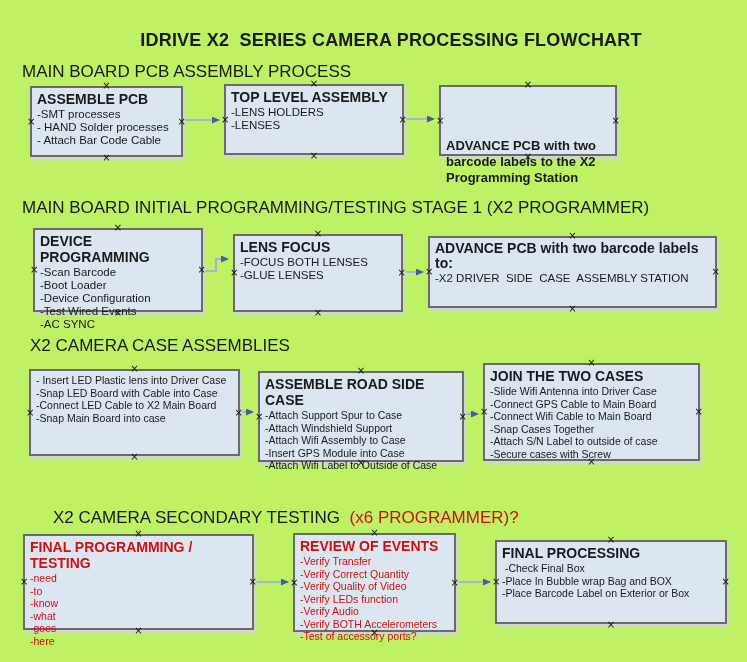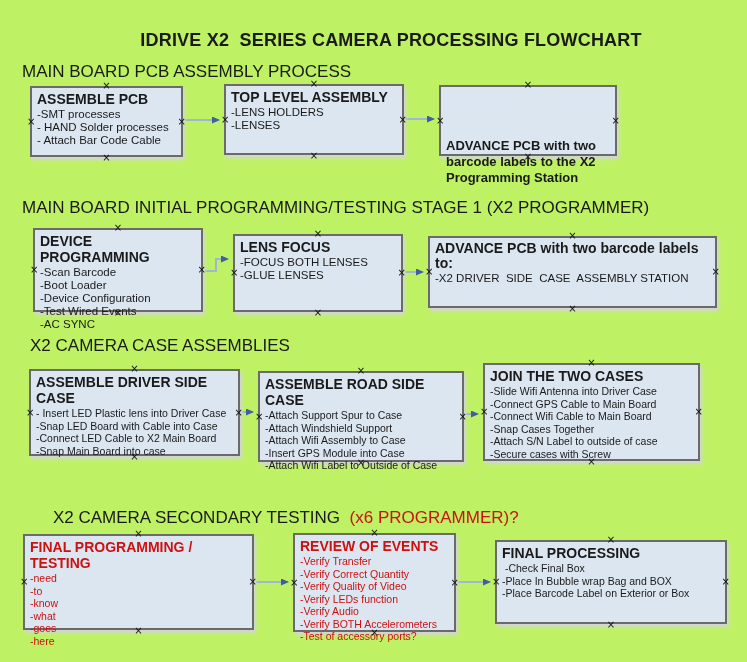--- a/index.html
+++ b/index.html
@@ -129,21 +129,20 @@
     <div>
         <div class="line">-X2 DRIVER  SIDE  CASE  ASSEMBLY STATION</div>
       </div>
   <span class="anchor a-top">×</span>
       <span class="anchor a-right">×</span>
       <span class="anchor a-bottom">×</span>
       <span class="anchor a-left">×</span>
     </div>
 
   <div class="box sm" style="left:29px;top:369px;width:211px;height:87px">
-    <div class="box-title">ASSEMBLE DRIVER SIDE CASE</div>
     <div>
         <div class="line">- Insert LED Plastic lens into Driver Case</div>
         <div class="line">-Snap LED Board with Cable into Case</div>
         <div class="line">-Connect LED Cable to X2 Main Board</div>
         <div class="line">-Snap Main Board into case</div>
       </div>
   <span class="anchor a-top">×</span>
       <span class="anchor a-right">×</span>
       <span class="anchor a-bottom">×</span>
       <span class="anchor a-left">×</span>

